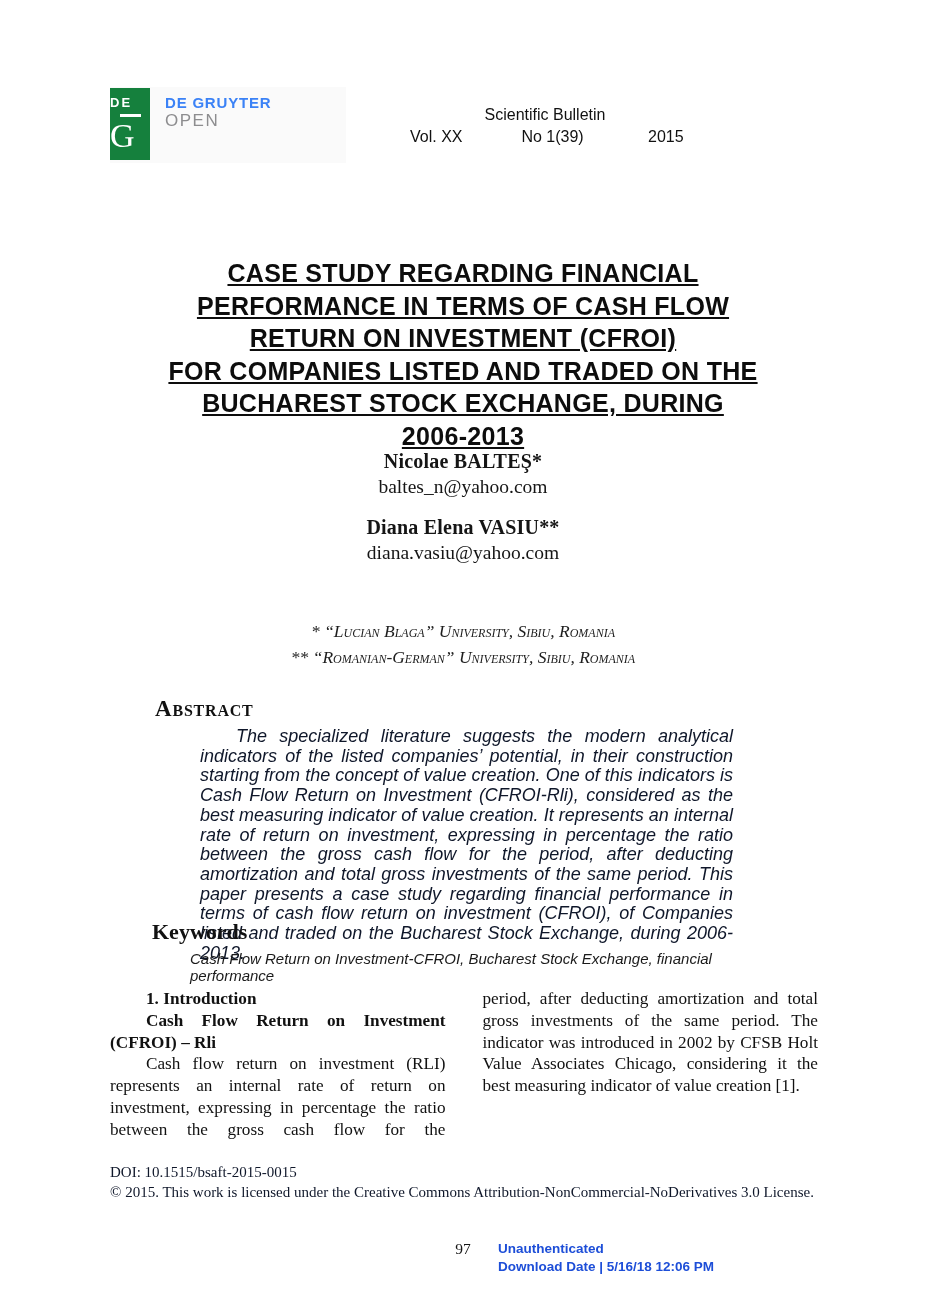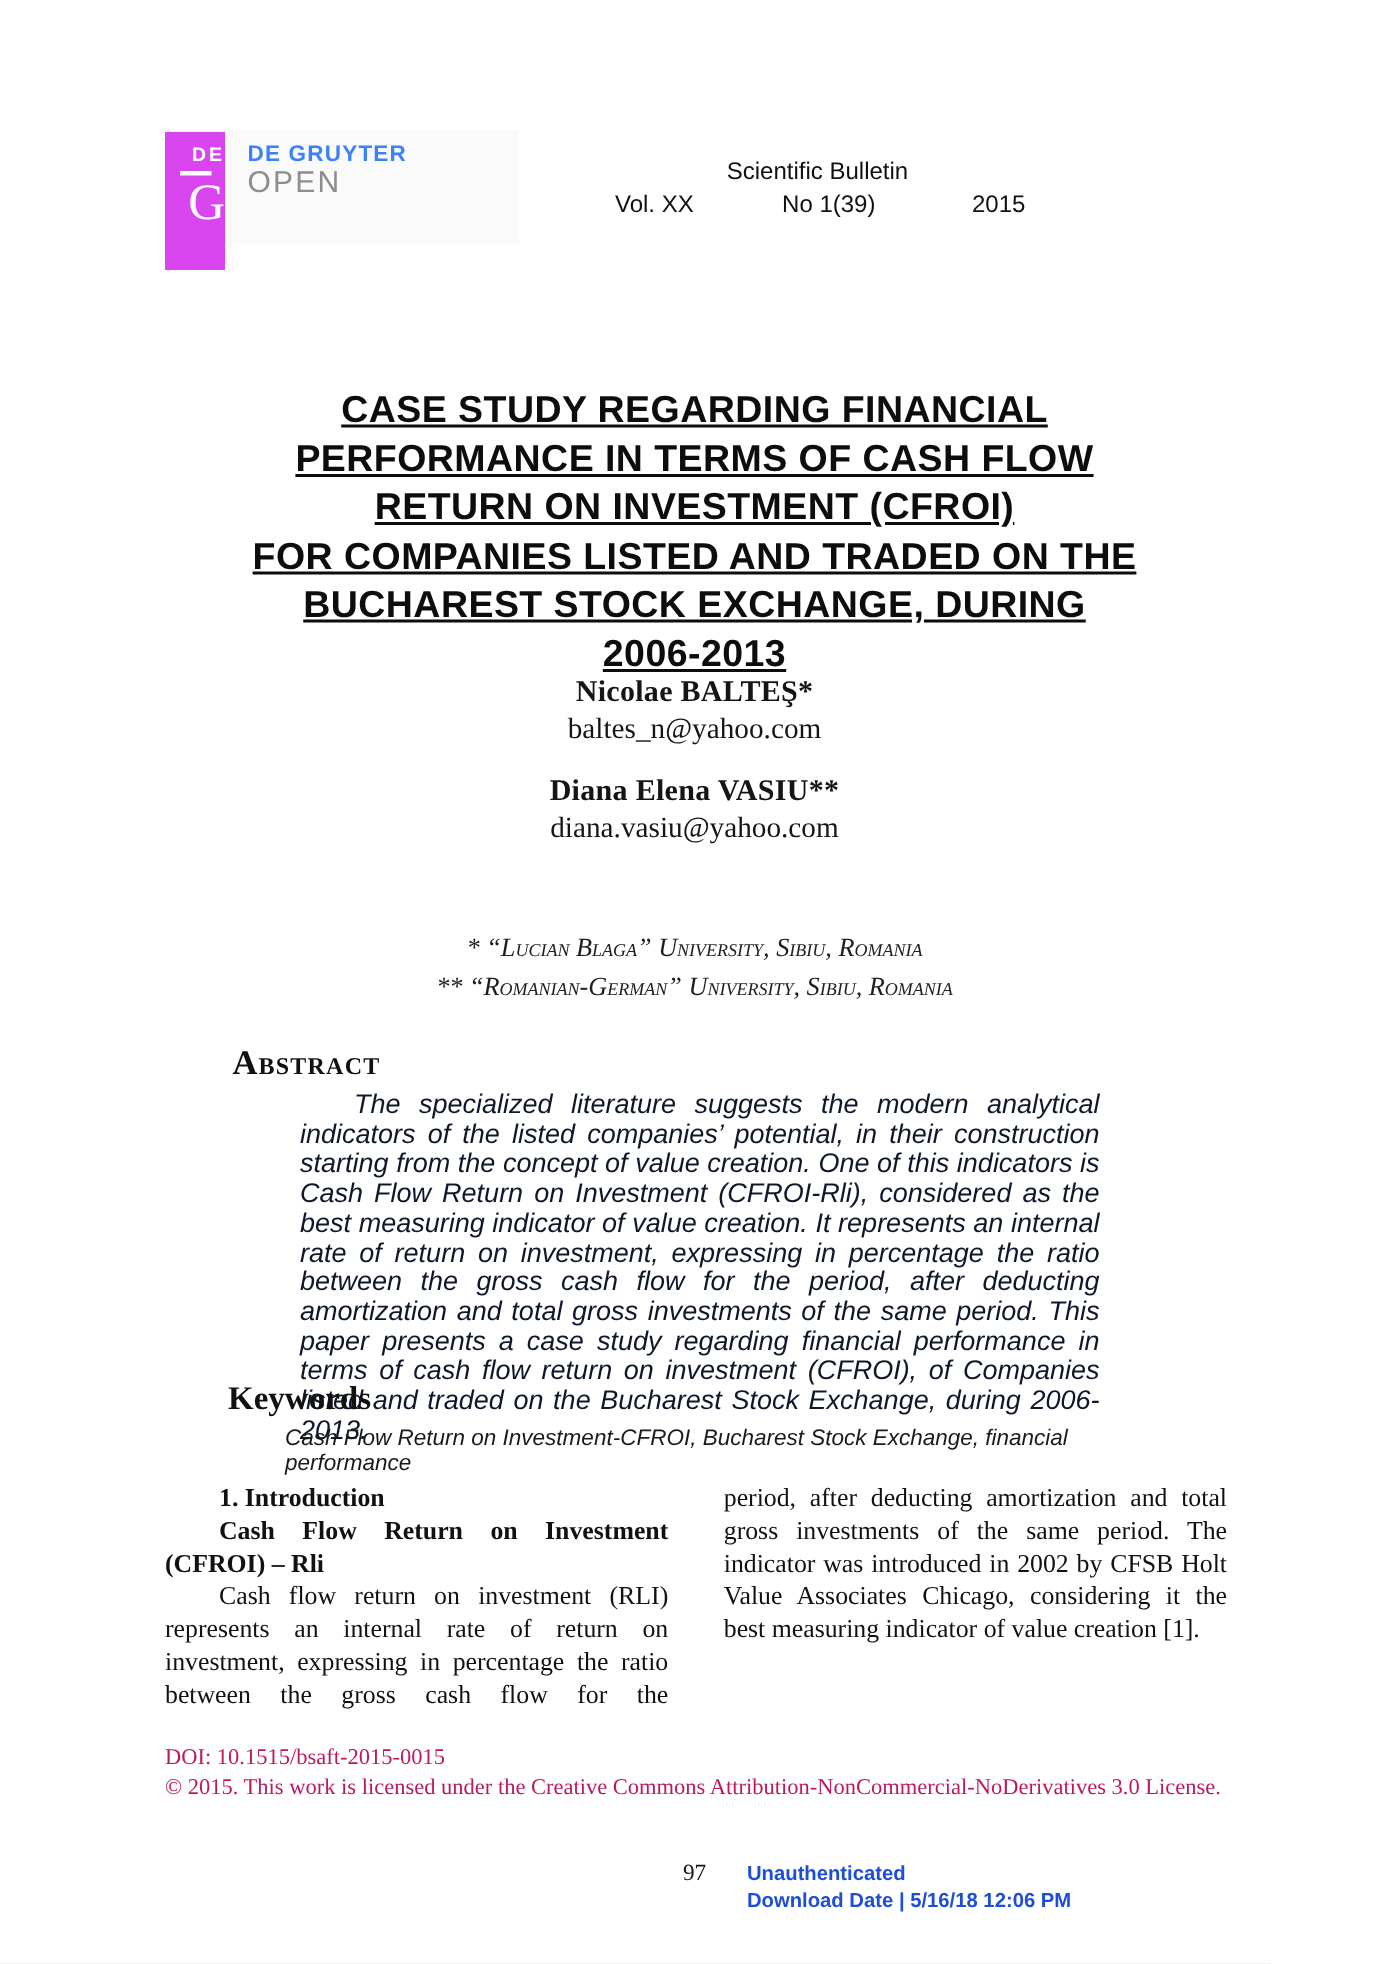--- a/index.html
+++ b/index.html
@@ -5,33 +5,33 @@
   html, body { margin:0; padding:0; background:#e8e8e8; }
   .page {
     position:relative; width:926px; height:1309px; margin:0 auto;
     background:#ffffff; font-family:"Liberation Serif", serif; color:#151515;
     overflow:hidden;
   }
 
   
   .logo-bg { position:absolute; left:110px; top:87px; width:236px; height:76px; background:#fafafa; }
   .logo-box {
-    position:absolute; left:110px; top:88px; width:40px; height:92px;
-    background:#d946ef; color:#ffffff; text-align:right;
+    position:absolute; left:110px; top:88px; width:40px; height:72px;
+    background:#15803d; color:#ffffff; text-align:left;
   }
   .logo-de {
     display:block; margin-top:7px;
     font-family:"Liberation Sans", sans-serif; font-weight:bold;
     font-size:13px; letter-spacing:2px;
   }
   .logo-rule { display:block; width:21px; height:3px; background:#ffffff; margin:4px auto 1px auto; }
   .logo-g { display:block; font-family:"Liberation Serif", serif; font-size:34px; line-height:36px; }
   .brand { position:absolute; left:165px; top:94px; font-family:"Liberation Sans", sans-serif; }
   .brand-name { font-size:15px; font-weight:bold; color:#3b82f6; letter-spacing:0.8px; }
-  .brand-open { font-size:20px; color:#8d8d8f; letter-spacing:1.5px; }
+  .brand-open { font-size:17px; color:#8d8d8f; letter-spacing:1.5px; }
 
   .journal-name {
     position:absolute; left:430px; top:106px; width:230px; text-align:center;
     font-family:"Liberation Sans", sans-serif; font-size:16px; color:#111;
   }
   .journal-vol, .journal-issue, .journal-year {
     position:absolute; top:128px; font-family:"Liberation Sans", sans-serif; font-size:16px; color:#111;
   }
   .journal-vol { left:410px; }
   .journal-issue { left:495px; width:115px; text-align:center; }
@@ -80,21 +80,21 @@
     display:flex; gap:37px; font-size:17.2px; line-height:21.8px; color:#111;
   }
   .col { width:336px; }
   .columns p { margin:0; }
   .sec-heading { font-weight:bold; text-indent:36px; }
   .subsec-heading { font-weight:bold; text-align:justify; text-indent:36px; }
   .para-left { text-align:justify; text-align-last:justify; text-indent:36px; }
   .para-right { text-align:justify; }
 
   
-  .doi-block { position:absolute; left:110px; top:1163px; font-size:15px; line-height:19.5px; color:#be185d; }
+  .doi-block { position:absolute; left:110px; top:1163px; font-size:15px; line-height:19.5px; color:#0f172a; }
   .pagenum { position:absolute; left:113px; top:1240px; width:700px; text-align:center; font-size:15.5px; }
   .authnote {
     position:absolute; left:498px; top:1240px; width:300px; 
     font-family:"Liberation Sans", sans-serif; font-size:13.5px; line-height:17.5px; color:#1d4ed8;font-weight:bold;
   }
 </style>
 </head>
 <body>
 
 <div class="page">

